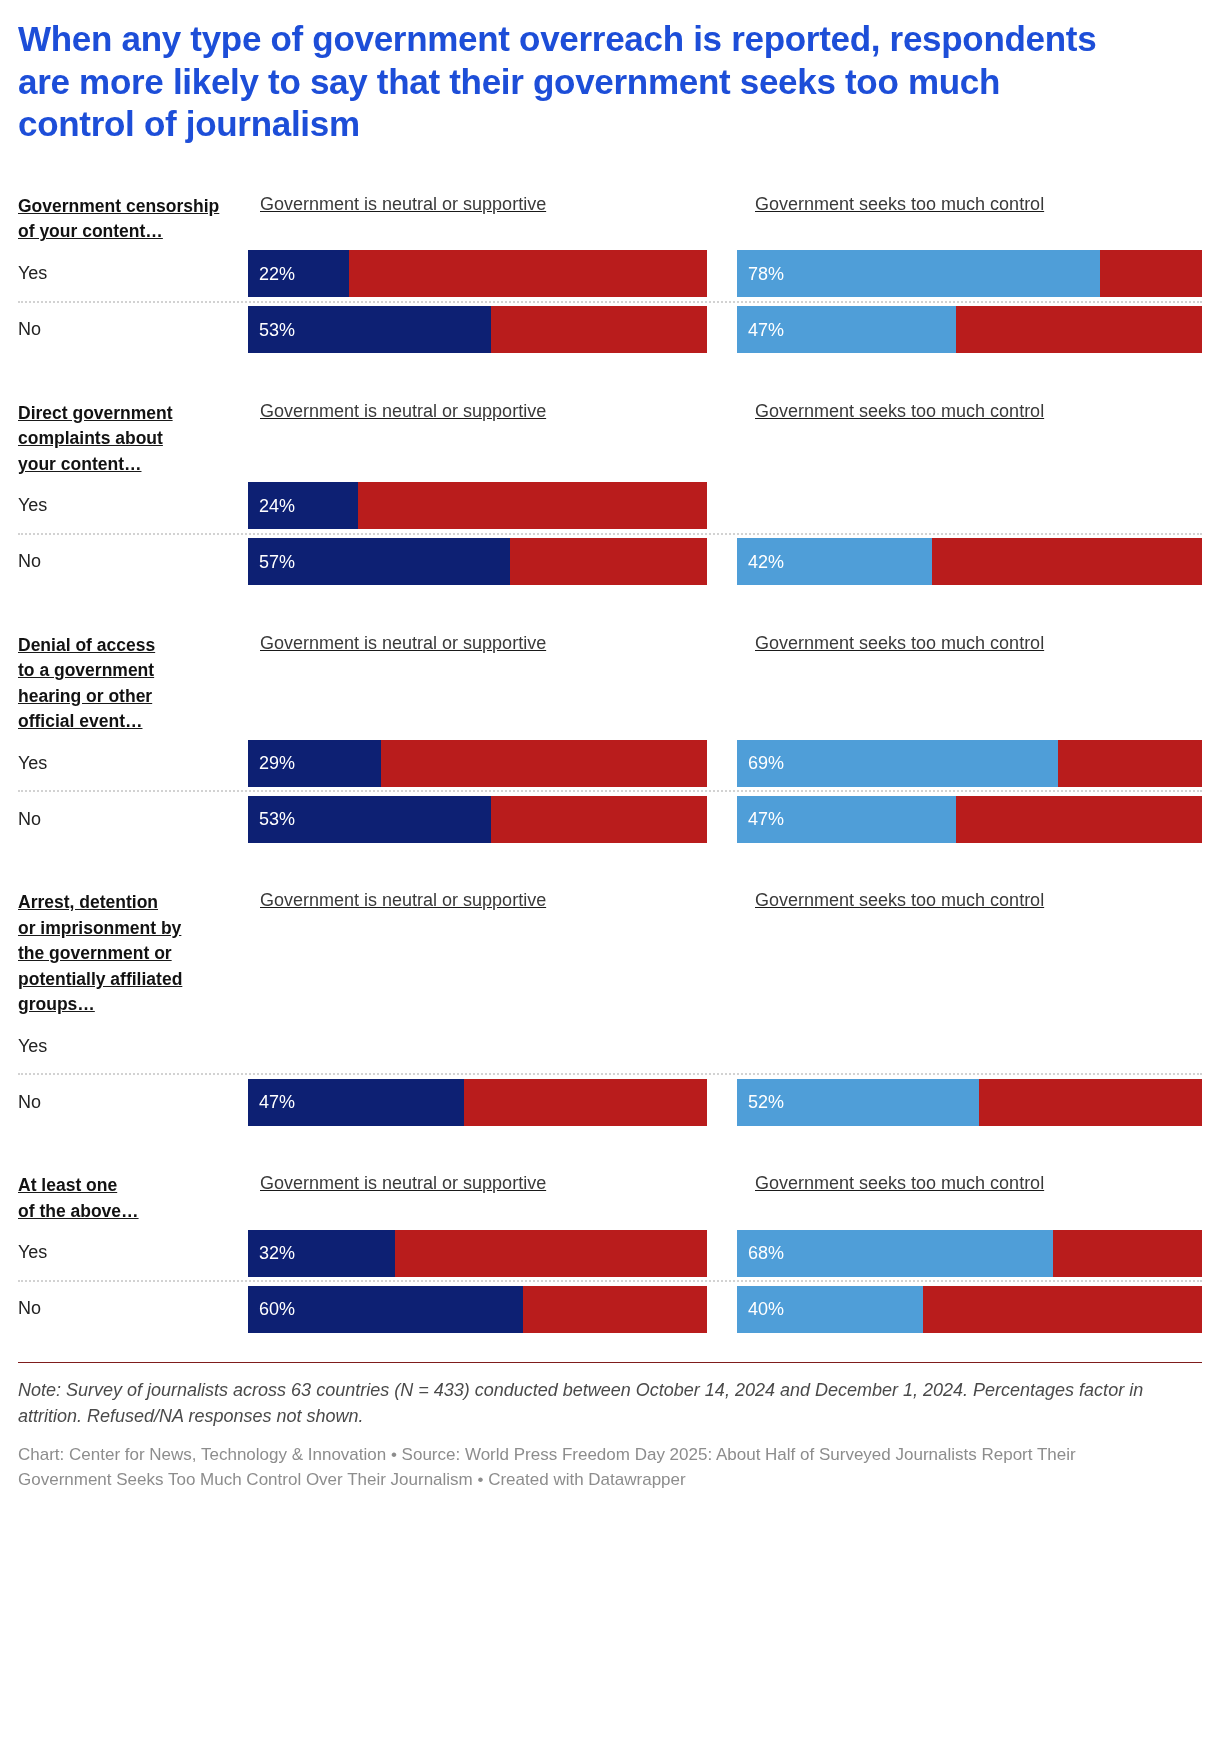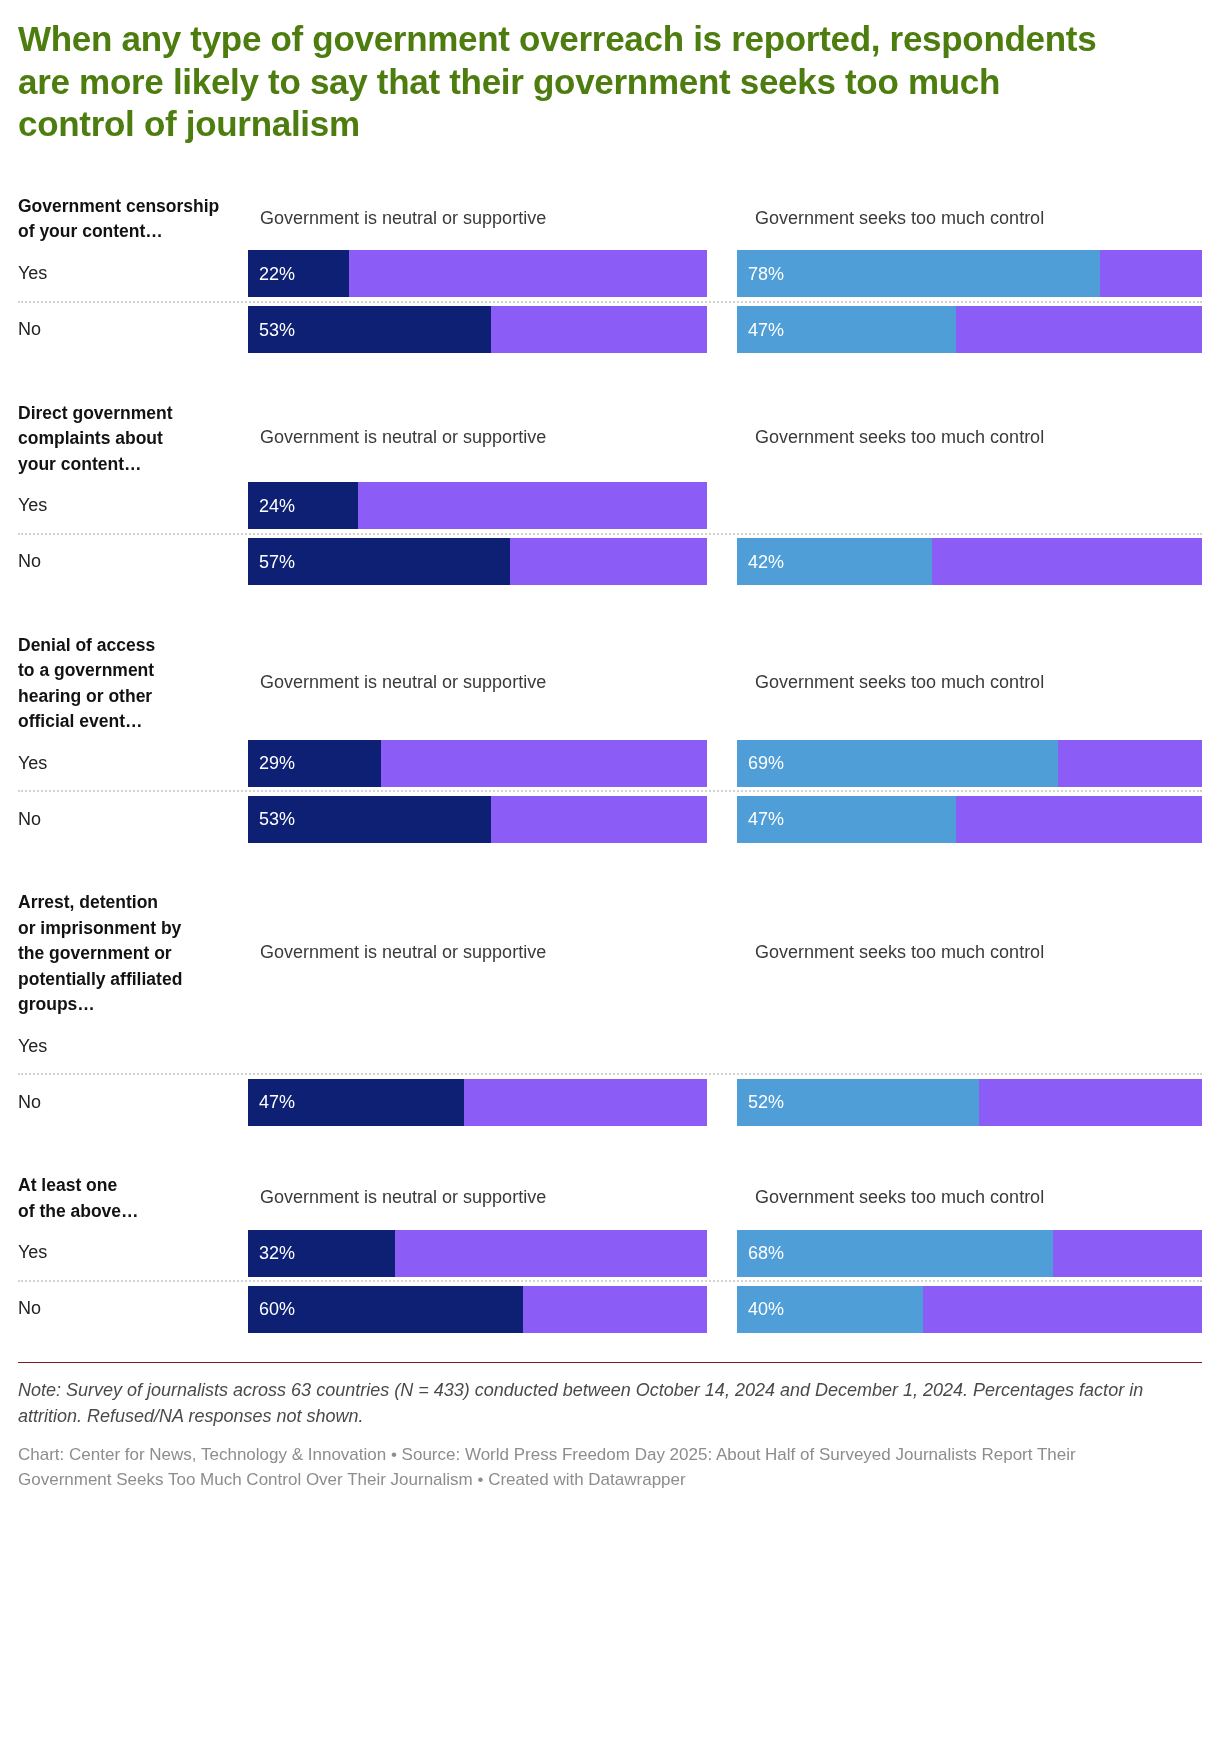--- a/index.html
+++ b/index.html
@@ -21,38 +21,39 @@
     padding: 0 18px;
     position: relative;
   }
 
   
   .chart-title {
     font-size: 35px;
     line-height: 1.22;
     font-weight: 700;
     letter-spacing: -0.3px;
-    color: #4d7c0f;
+    color: #1d4ed8;
     margin: 18px 0 0 0;
     padding-right: 90px;
     font-stretch: condensed;
   }
 
   
   .groups {
     margin-top: 48px;
   }
   .group {
     position: relative;
   }
   .group-head {
     position: relative;
     display: flex;
-    align-items: center;
+    align-items: flex-start;
     min-height: 38px;
+    text-decoration: underline;
   }
   .group-label {
     width: 230px;
     flex: 0 0 230px;
     font-size: 17.5px;
     font-weight: 700;
     line-height: 1.45;
     color: #121212;
     padding-bottom: 2px;
     box-sizing: border-box;
@@ -101,21 +102,21 @@
     display: flex;
     align-items: center;
   }
   .bar-cell.left  { padding-right: 18px; }
   .bar-cell.right { padding-left: 12px; text-align: right; }
 
   .track {
     position: relative;
     width: 100%;
     height: 47px;
-    background: #8b5cf6;
+    background: #b91c1c;
     overflow: hidden;
   }
   .fill {
     position: absolute;
     left: 0; top: 0; bottom: 0;
     width: 0%;
   }
   .fill.navy { background: #0d2073; }
   .fill.blue { background: #4f9ed8; }
   .bar-value {

